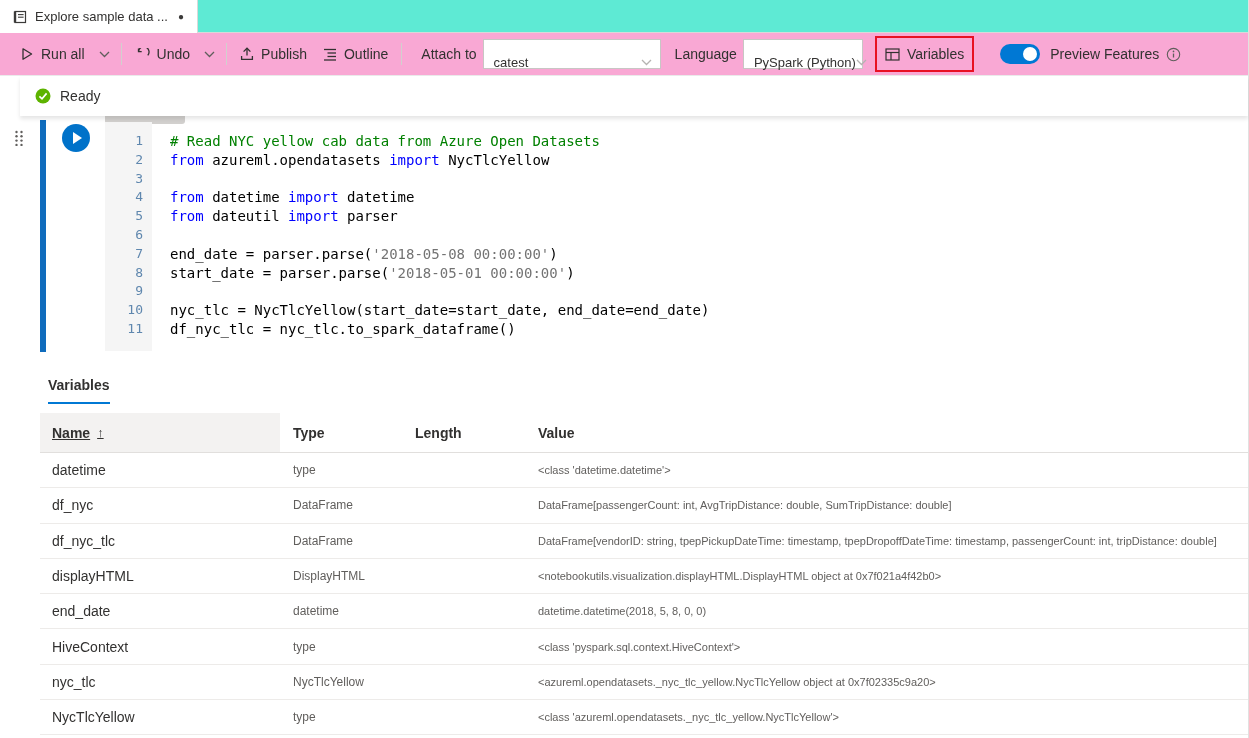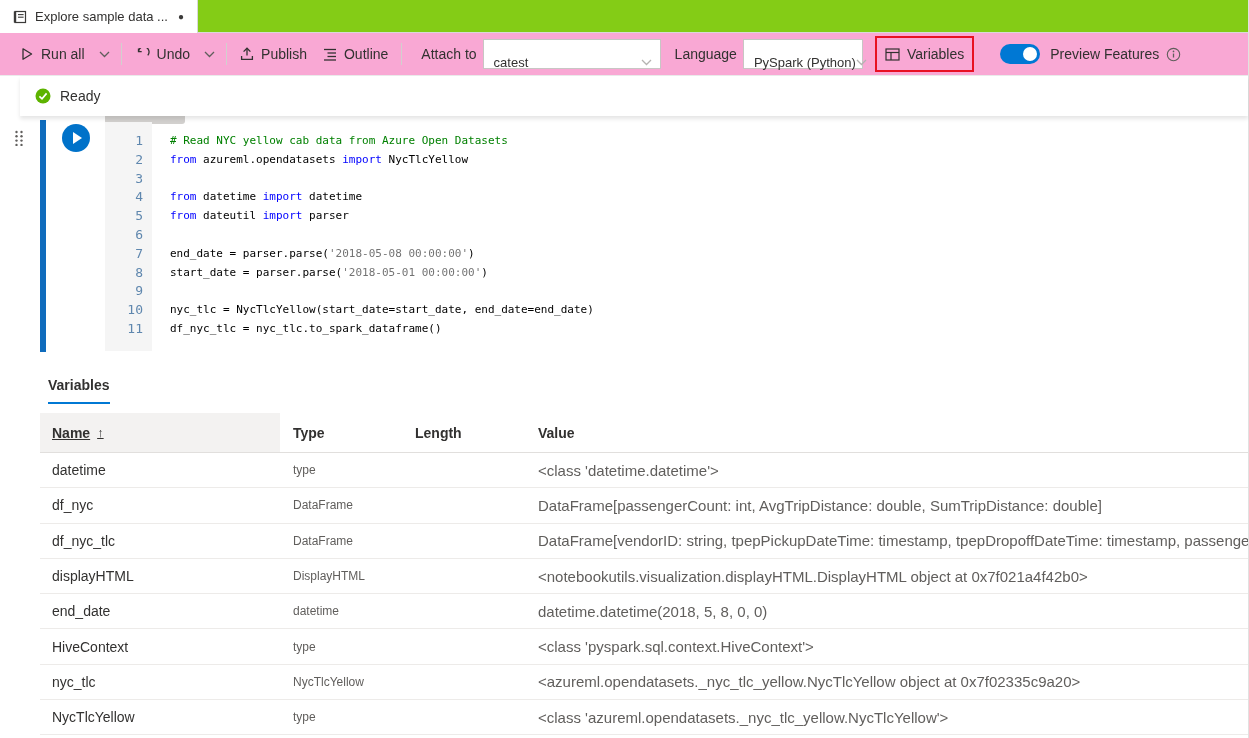--- a/index.html
+++ b/index.html
@@ -5,21 +5,21 @@
   * { box-sizing: border-box; }
   html, body { margin: 0; padding: 0; }
   body {
     width: 1249px; height: 738px; overflow: hidden;
     font-family: "Liberation Sans", "DejaVu Sans", sans-serif;
     color: #323130; background: #fff;
   }
   .page { position: relative; width: 100%; height: 100%; border-right: 1px solid #e1e1e1; }
 
   
-  .tabbar { height: 33px; background: #84cc16; box-shadow: inset 0 -1px 0 #d9d9d9; display: flex; }
+  .tabbar { height: 33px; background: #5eead4; box-shadow: inset 0 -1px 0 #d9d9d9; display: flex; }
   .tab {
     display: flex; align-items: center; gap: 8px; padding: 0 13px;
     background: #fff; border-right: 1px solid #d9d9d9; font-size: 13px;
     position: relative; z-index: 1; height: 33px; cursor: pointer;
   }
   .tab .dirty { font-size: 10px; color: #3b3a39; margin-left: 2px; }
 
   
   .toolbar { height: 43px; display: flex; align-items: center; padding: 0 8px 0 12px; border-bottom: 1px solid #ebebeb; font-size: 14px; background: #f9a8d4; }
   .tbtn { display: flex; align-items: center; gap: 7px; padding: 0 8px; height: 32px; cursor: pointer; white-space: nowrap; }
@@ -55,38 +55,38 @@
   .runbtn .tri { width: 0; height: 0; border-left: 9px solid #fff; border-top: 6px solid transparent; border-bottom: 6px solid transparent; margin-left: 3px; }
   .minitab { position: absolute; left: 105px; top: 0; width: 80px; height: 8px; background: #d2d0ce; border-radius: 0 0 3px 3px; }
   .editor { position: absolute; left: 105px; top: 6px; right: 12px; display: flex; }
   .gutter {
     width: 47px; flex: none; background: #f5f5f5; padding: 10px 9px 12px 0;
     text-align: right; color: #5f87ae;
     font-family: "DejaVu Sans Mono", "Liberation Mono", monospace; font-size: 13px; line-height: 18.8px;
   }
   .codecol {
     padding: 10px 0 12px 18px; white-space: pre;
-    font-family: "DejaVu Sans Mono", "Liberation Mono", monospace; font-size: 11px; line-height: 18.8px; color: #000;
+    font-family: "DejaVu Sans Mono", "Liberation Mono", monospace; font-size: 14px; line-height: 18.8px; color: #000;
   }
   .cm { color: #008000; } .kw { color: #0000ff; } .st { color: #737373; } .pl { color: #000000; }
 
   
   .varpanel { position: absolute; top: 362px; left: 0; right: 0; bottom: 0; background: #fff; }
   .vtitle-row { padding: 14px 0 0 48px; }
   .vtitle { display: inline-block; font-size: 14px; font-weight: 700; padding-bottom: 9px; border-bottom: 2px solid #0078d4; cursor: pointer; }
   .vtable { margin: 9px 0 0 40px; }
   .vrow { display: grid; grid-template-columns: 240px 122px 123px 1fr; align-items: center; }
   .vhead { height: 40px; font-weight: 700; font-size: 14px; border-bottom: 1px solid #e1dfdd; }
   .vhead .hname { background: #f3f2f1; height: 100%; display: flex; align-items: center; padding-left: 12px; gap: 7px; cursor: pointer; text-decoration: underline; }
   .vhead .hplain { padding-left: 13px; cursor: pointer; }
   .sortarrow { font-size: 13px; font-weight: 400; color: #323130; }
   .vbody .vrow { height: 35.3px; border-bottom: 1px solid #edebe9; cursor: default; }
   .cell-name { padding-left: 12px; font-size: 14px; color: #323130; white-space: nowrap; overflow: hidden; }
   .cell-type, .cell-length { padding-left: 13px; font-size: 12px; color: #605e5c; white-space: nowrap; overflow: hidden; }
-  .cell-value { padding-left: 13px; font-size: 15px; color: #605e5c; white-space: nowrap; overflow: hidden; }
+  .cell-value { padding-left: 13px; font-size: 11px; color: #605e5c; white-space: nowrap; overflow: hidden; }
 
   svg { display: block; }
 </style>
 </head>
 <body>
 
 <div class="page">
 
   <div class="tabbar">
     <div class="tab">

